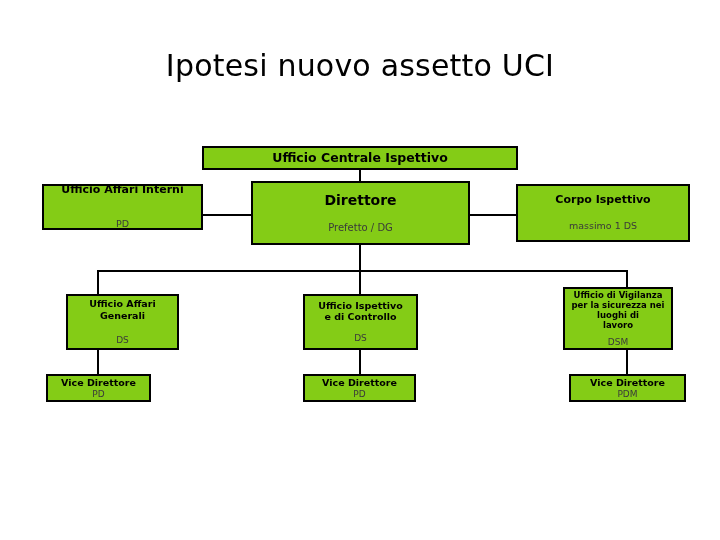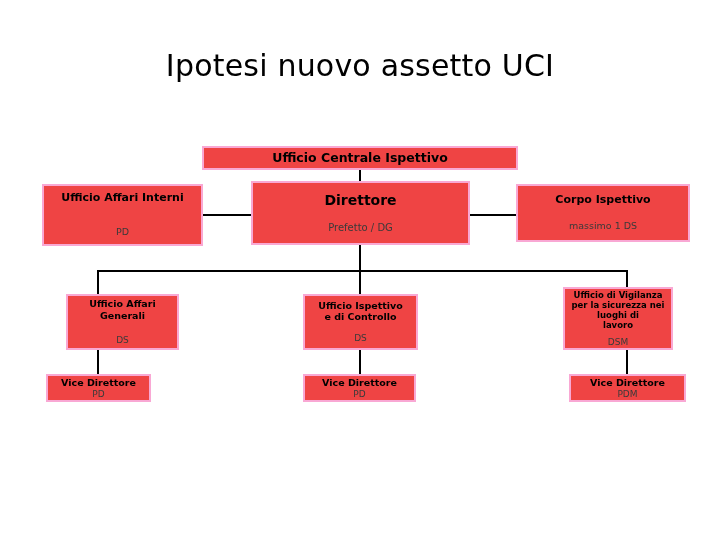--- a/index.html
+++ b/index.html
@@ -27,22 +27,22 @@
     text-align: center;
     font-size: 30px;
     font-weight: 400;
     color: #000000;
     letter-spacing: 0.2px;
     font-family: "DejaVu Sans", sans-serif;
   }
   .node {
     position: absolute;
     box-sizing: border-box;
-    border: 2px solid #f9a8d4;
-    background: #ef4444;
+    border: 2px solid #000000;
+    background: #84cc16;
     display: flex;
     flex-direction: column;
     align-items: center;
     justify-content: center;
     text-align: center;
     color: #000000;
     z-index: 2;
   }
   .node .heading {
     font-weight: bold;
@@ -61,21 +61,21 @@
     height: 24px;
     justify-content: center;
   }
   #node-root .heading { font-size: 12.5px; }
 
   
   #node-affari-interni {
     left: 42px;
     top: 184px;
     width: 161px;
-    height: 62px;
+    height: 46px;
     gap: 8px;
   }
   #node-affari-interni .heading { font-size: 11px; }
   #node-affari-interni .sub { font-size: 9.5px; margin-top: 13px; }
 
   #node-direttore {
     left: 251px;
     top: 181px;
     width: 219px;
     height: 64px;

